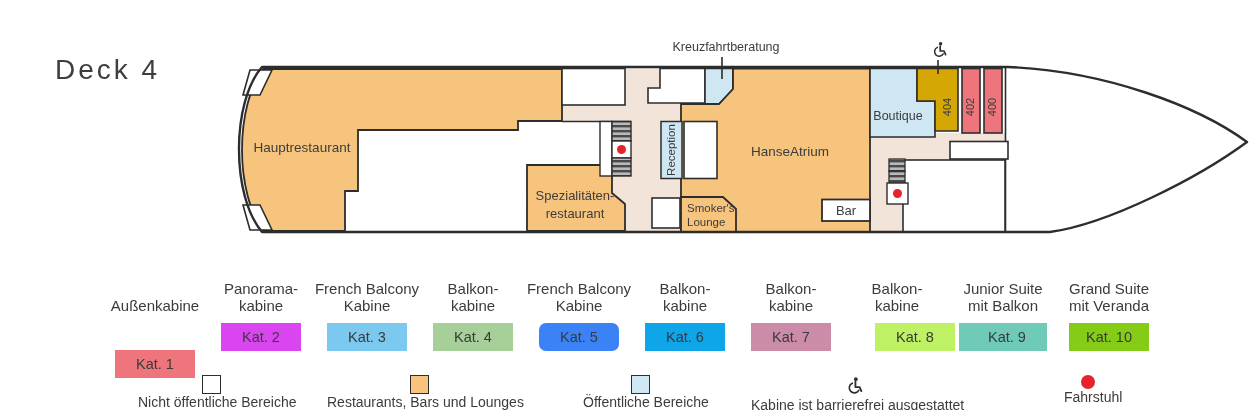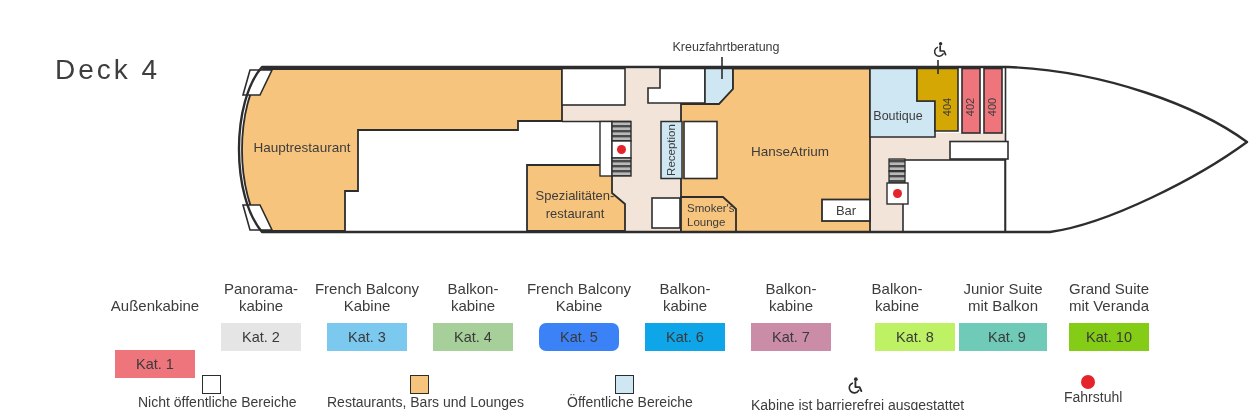--- a/index.html
+++ b/index.html
@@ -140,21 +140,21 @@
         <span></span>
         <span>Außenkabine</span>
       </div>
     <div class="cat-swatch" style="background: rgb(237, 117, 123); margin-top: 36px;">Kat. 1</div>
   </div>
   <div class="cat">
     <div class="cat-label">
         <span>Panorama-</span>
         <span>kabine</span>
       </div>
-    <div class="cat-swatch" style="background: #e5e5e5;">Kat. 2</div>
+    <div class="cat-swatch" style="background: #d946ef;">Kat. 2</div>
   </div>
   <div class="cat">
     <div class="cat-label">
         <span>French Balcony</span>
         <span>Kabine</span>
       </div>
     <div class="cat-swatch" style="background: rgb(124, 201, 239);">Kat. 3</div>
   </div>
   <div class="cat">
     <div class="cat-label">
@@ -208,21 +208,21 @@
 </div>
 
 <div class="leg" style="left:138px;">
   <span class="leg-box" style="background: rgb(255, 255, 255);"></span>
   <span>Nicht öffentliche Bereiche</span>
 </div>
 <div class="leg" style="left:327px;">
   <span class="leg-box" style="background: rgb(247, 196, 126);"></span>
   <span>Restaurants, Bars und Lounges</span>
 </div>
-<div class="leg" style="left:567px;">
+<div class="leg" style="left:583px;">
   <span class="leg-box" style="background: rgb(207, 231, 243);"></span>
   <span>Öffentliche Bereiche</span>
 </div>
 <div class="leg" style="left:751px;">
   <span class="leg-icon">
     <svg width="22" height="22" viewBox="-10 -10 20 20">
         <use href="#wc-icon"></use>
       </svg>
   </span>
   <span>Kabine ist barrierefrei ausgestattet</span>

